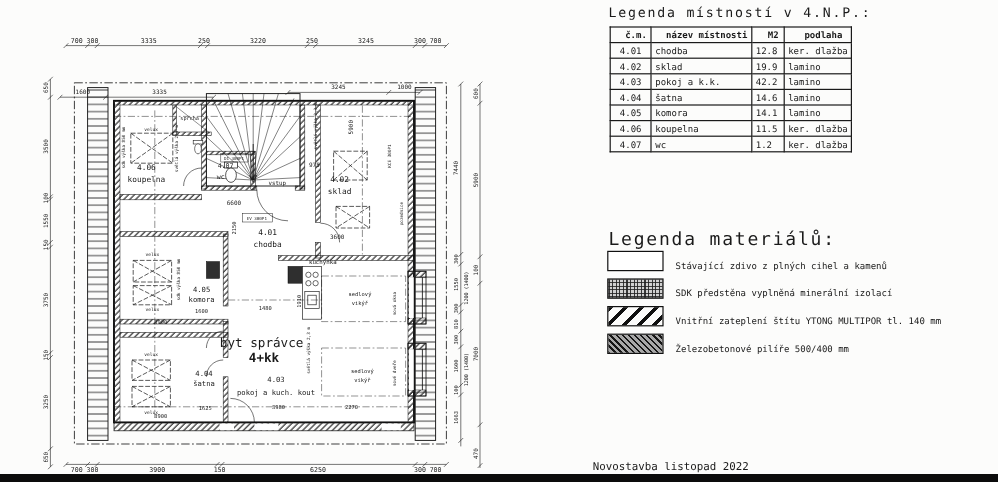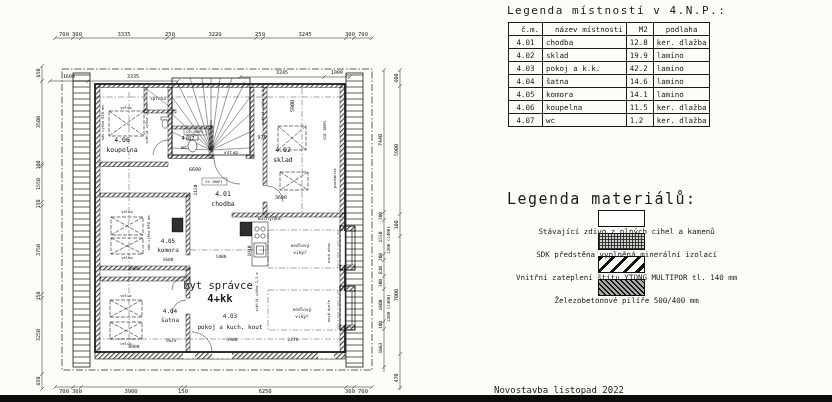--- a/index.html
+++ b/index.html
@@ -4,29 +4,29 @@
 <style>
   html,body{margin:0;padding:0;}
   body{width:832px;height:402px;overflow:hidden;background:#e9e9e7;}
   .sheet{position:relative;width:832px;height:402px;background:#fcfcfb;font-family:"DejaVu Sans Mono",monospace;color:#1a1a1a;}
   .plan-pane{position:absolute;left:0;top:0;width:505px;height:402px;}
   svg text{fill:#1a1a1a;font-family:"DejaVu Sans Mono",monospace;}
   .legend-pane{position:absolute;left:505px;top:0;width:327px;height:402px;}
   .legend-title{position:absolute;left:2px;top:4px;font-size:11px;letter-spacing:1.5px;white-space:nowrap;}
   table.rooms{position:absolute;left:3px;top:22px;border-collapse:collapse;font-size:7.5px;}
   table.rooms th,table.rooms td{border:1px solid #1a1a1a;padding:1px 3px;height:10px;white-space:nowrap;}
-  table.rooms th{font-weight:normal;text-align:left;padding-left:12px;}
+  table.rooms th{font-weight:bold;text-align:center;padding-left:12px;}
   td.c-cm{width:18px;text-align:center;}
   td.c-name,th.h-name{width:58px;text-align:left;}
   td.c-m2{width:20px;text-align:left;}
   td.c-floor{width:36px;text-align:left;}
   .materials{position:absolute;left:0;top:190px;width:327px;}
   .materials .legend-title2{position:absolute;left:2px;top:0;font-size:15px;letter-spacing:1.5px;white-space:nowrap;}
   .mat-rows{position:absolute;left:1px;top:20px;}
-  .mat-row{display:flex;align-items:center;margin-bottom:7px;height:16px;flex-direction:column;}
+  .mat-row{display:flex;align-items:flex-end;margin-bottom:7px;height:16px;}
   .sw{width:45px;height:15px;border:1.6px solid #111;flex:0 0 auto;}
   .mat-label{margin-left:10px;font-size:7.5px;white-space:nowrap;}
   .sw-plain{background:#fff;}
   .sw-brick{background:
      repeating-linear-gradient(90deg, rgba(30,30,30,.85) 0 1px, transparent 1px 3px),
      repeating-linear-gradient(0deg, rgba(30,30,30,.85) 0 1px, rgba(190,190,190,.7) 1px 3px);}
   .sw-grain{background:repeating-linear-gradient(90deg,#5c5c5c 0 1px,#c6c6c6 1px 2px,#8e8e8e 2px 3px,#e2e2e2 3px 5px);}
   .sw-diag{background:repeating-linear-gradient(45deg,#222 0 1px,transparent 1px 4.5px);}
   .sw-stripe{background:repeating-linear-gradient(135deg,#101010 0 3px,transparent 3px 9px);}
   .sw-dense{background:repeating-linear-gradient(45deg,#161616 0 1.4px,#a8a8a8 1.4px 3.6px);}

